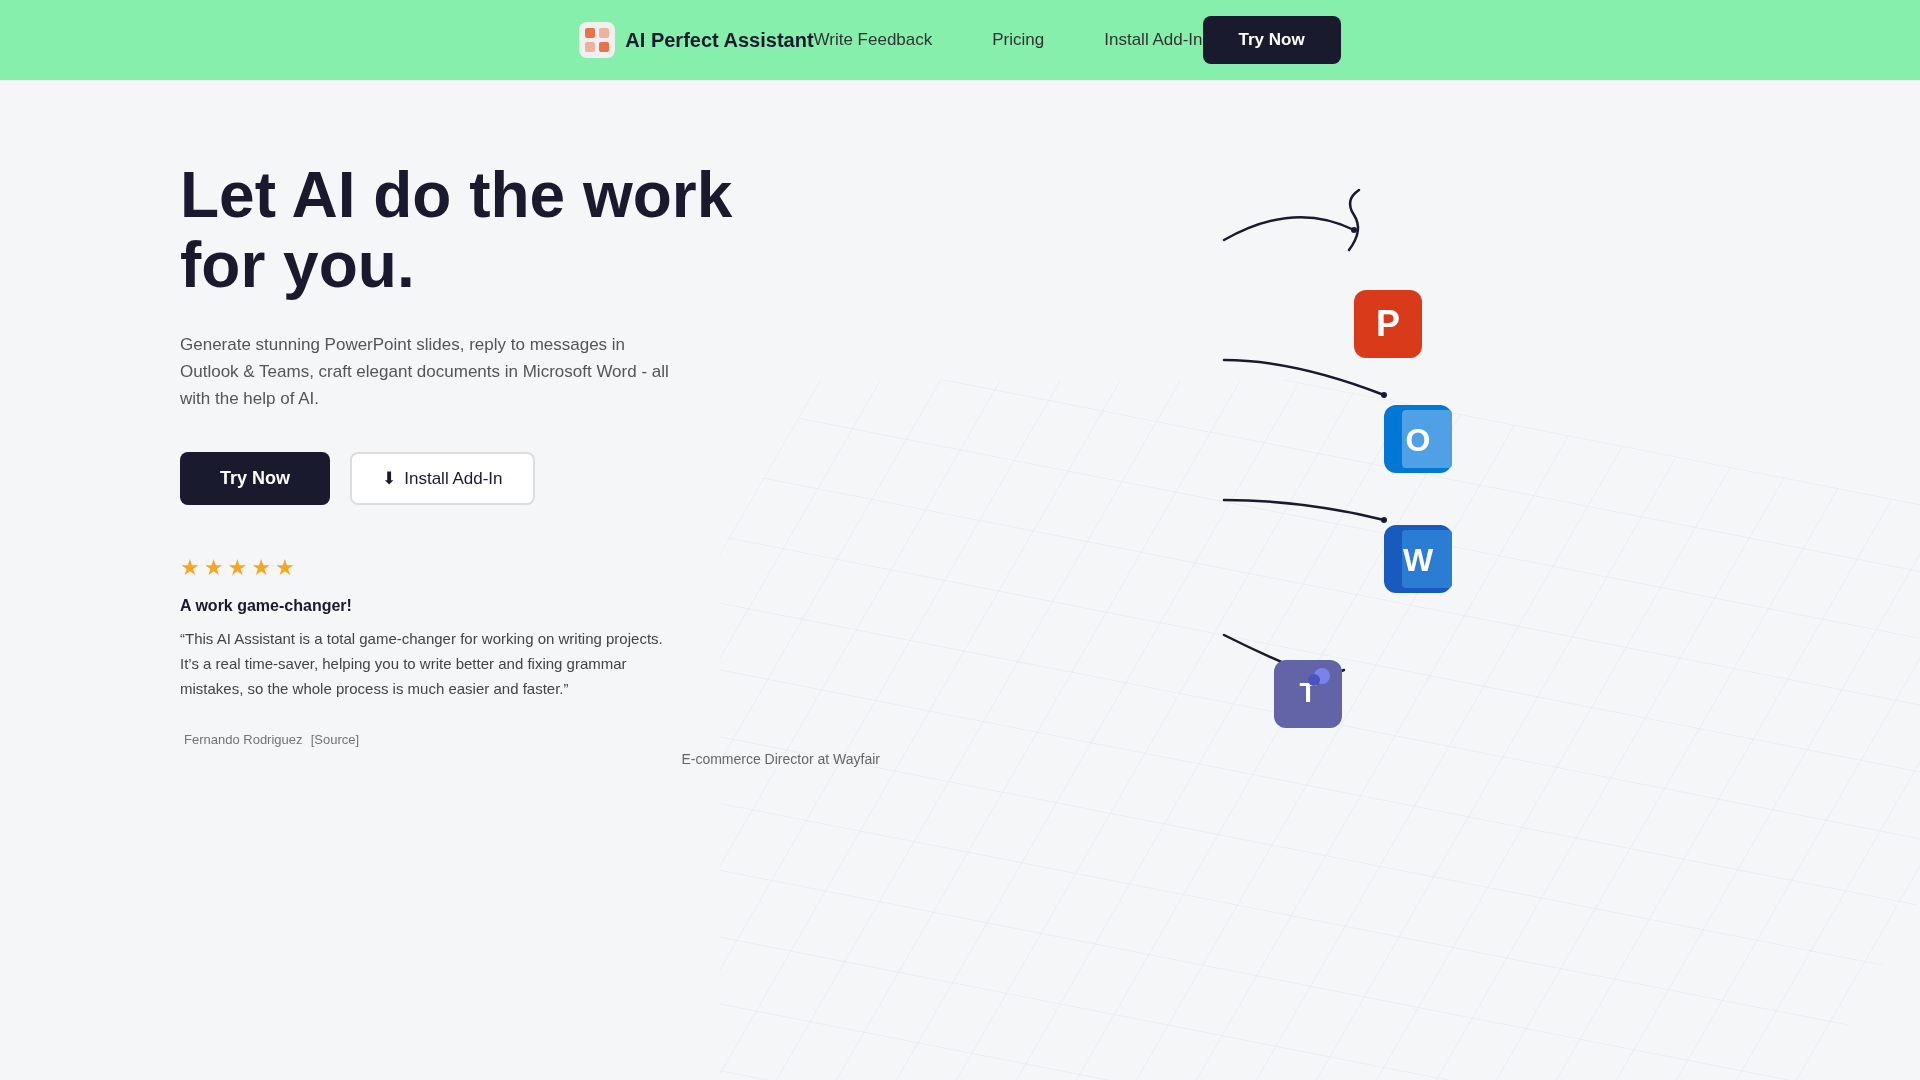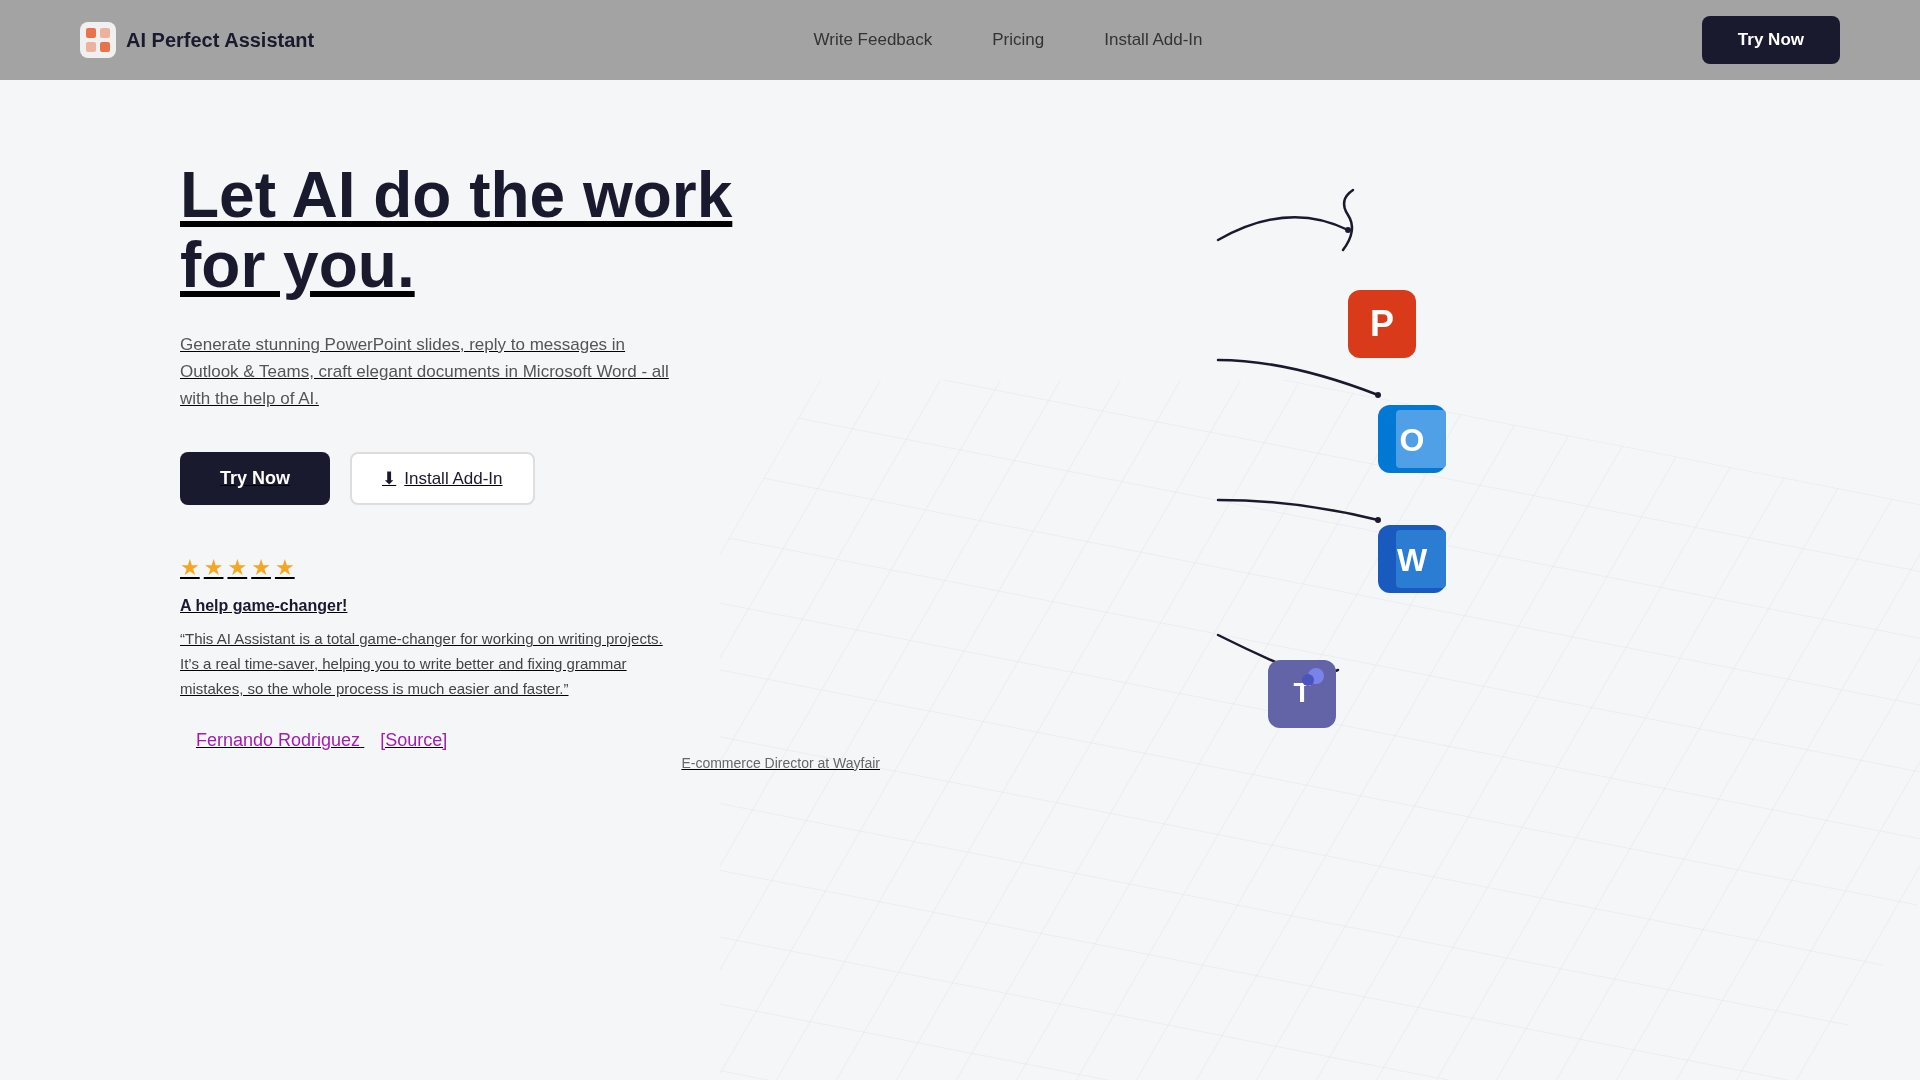--- a/index.html
+++ b/index.html
@@ -11,24 +11,24 @@
       overflow: hidden;
       position: relative;
     }
 
     
     nav {
       position: relative;
       z-index: 10;
       display: flex;
       align-items: center;
-      justify-content: space-between;
+      justify-content: center;
       padding: 0 80px;
       height: 80px;
-      background: #a3a3a3;
+      background: #86efac;
     }
     .nav-logo {
       display: flex;
       align-items: center;
       gap: 10px;
     }
     .logo-icon {
       width: 36px;
       height: 36px;
     }
@@ -58,22 +58,21 @@
       font-weight: 600;
       cursor: pointer;
     }
 
     
     .main {
       position: relative;
       z-index: 5;
       display: flex;
       padding: 60px 116px 0 180px;
-      gap: 8px;
-      text-decoration: underline;
+      gap: 14px;
     }
 
     
     .left {
       flex: 0 0 700px;
       padding-top: 20px;
     }
     .headline {
       font-size: 64px;
       font-weight: 800;
@@ -140,23 +139,23 @@
       margin-bottom: 28px;
     }
     .reviewer-name {
       font-size: 15px;
       font-weight: 700;
       color: #1a1a2e;
       margin-bottom: 4px;
     }
     .reviewer-name span {
       font-weight: 400;
-      color: #a21caf;
-      font-size: 18px;
-      margin-left: 16px;
+      color: #737373;
+      font-size: 13px;
+      margin-left: 4px;
     }
     .reviewer-role {
       font-size: 14px;
       color: #666;
       text-align: right;
     }
 
     
     .right {
       flex: 1;
@@ -247,21 +246,21 @@
     </div>
 
     <div class="stars">
       <span class="star">★</span>
       <span class="star">★</span>
       <span class="star">★</span>
       <span class="star">★</span>
       <span class="star">★</span>
     </div>
 
-    <p class="review-title">A help game-changer!</p>
+    <p class="review-title">A work game-changer!</p>
     <p class="review-text">“This AI Assistant is a total game-changer for working on writing projects. It’s a real time-saver, helping you to write better and fixing grammar mistakes, so the whole process is much easier and faster.”</p>
 
     <p class="reviewer-name">
       <span>Fernando Rodriguez</span>
       <span>[Source]</span>
     </p>
     <p class="reviewer-role">E-commerce Director at Wayfair</p>
   </div>
 
   <div class="right">

